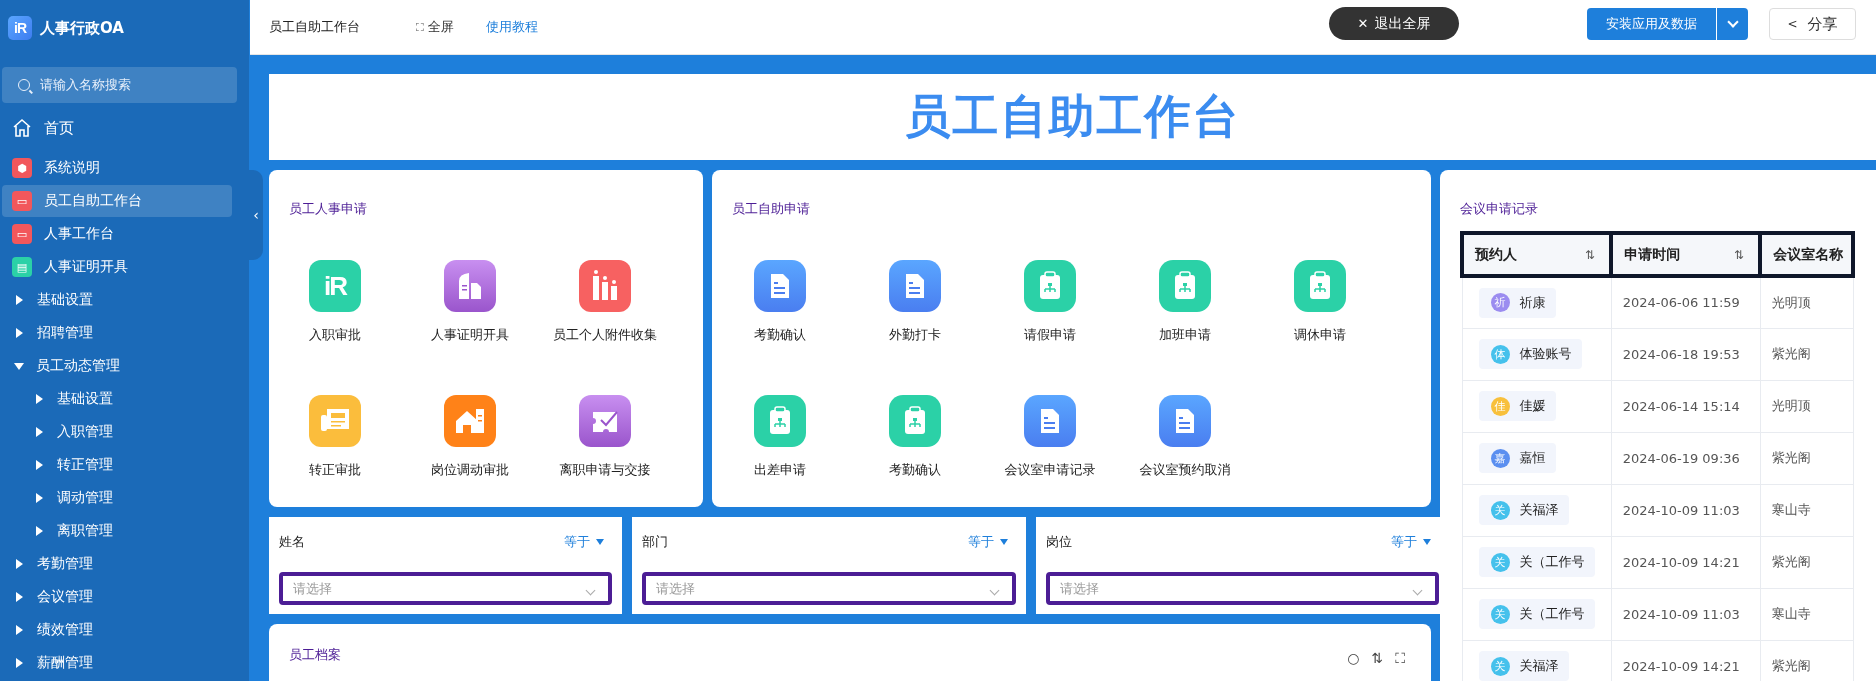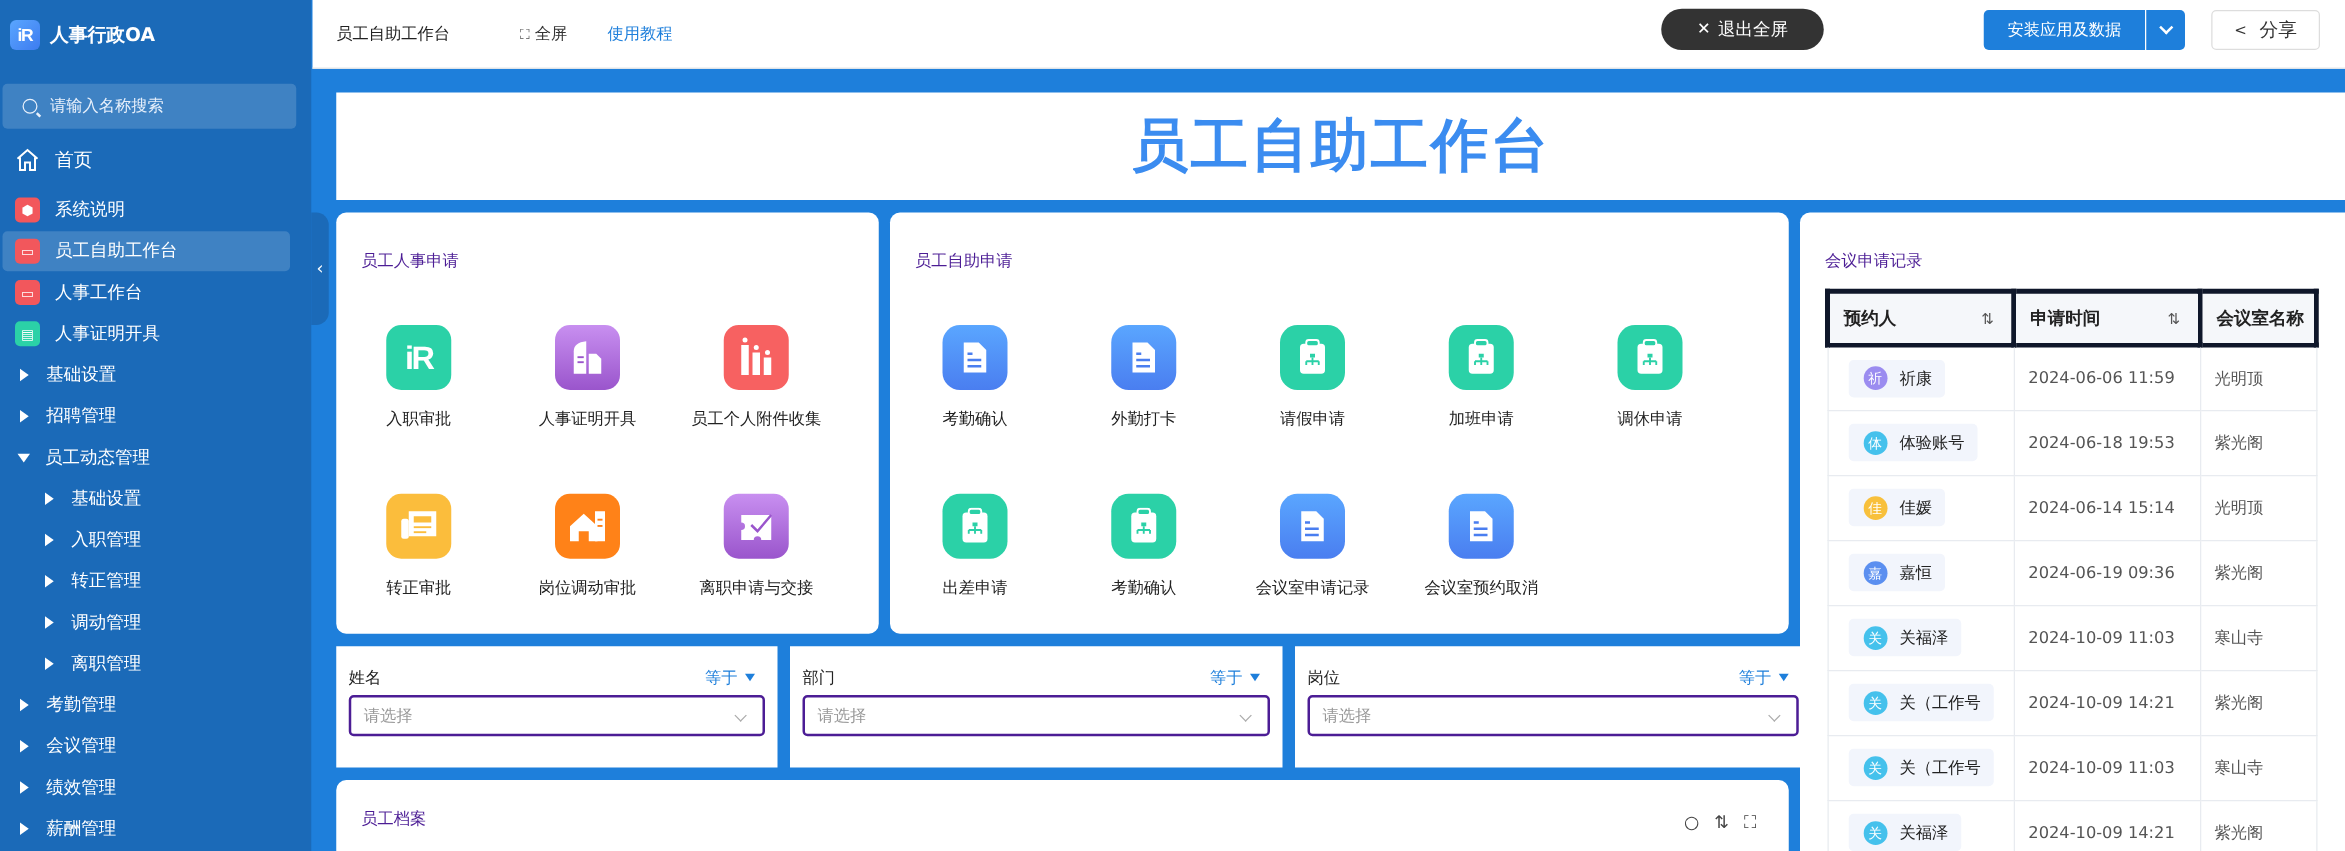--- a/index.html
+++ b/index.html
@@ -49,21 +49,21 @@
 
   .tile { position: absolute; width: 120px; display:flex; flex-direction: column; align-items: center; }
   .tile-ico { width: 52px; height: 52px; border-radius: 12px; display:flex; align-items:center; justify-content:center; }
   .tile-ico.tall { width: 52px; height: 52px; border-radius: 14px; }
   .tile-label { margin-top: 14px; font-size: 13px; color: #222; white-space: nowrap; }
 
   .filter { position: absolute; top: 517px; height: 97px; background: #fff; }
   .f-label { position: absolute; left: 10px; top: 16px; font-size: 13px; color: #222; }
   .f-op { position: absolute; right: 18px; top: 16px; font-size: 13px; color: #1e7fdb; display:flex; align-items:center; }
   .f-op .dn { width:0; height:0; border-left:4px solid transparent; border-right:4px solid transparent; border-top:6px solid #1e7fdb; margin-left:6px; }
-  .f-select { position: absolute; left: 10px; right: 10px; top: 39px; height: 33px; border: 2px solid #4c1d95; border-radius: 4px; font-size: 13px; color: #999; display:flex; align-items:center; padding-left: 10px; }
+  .f-select { position: absolute; left: 10px; right: 10px; top: 55px; height: 33px; border: 4px solid #4c1d95; border-radius: 4px; font-size: 13px; color: #999; display:flex; align-items:center; padding-left: 10px; }
   .f-select .schev { position: absolute; right: 14px; top: 11px; width: 7px; height: 7px; border-right: 1px solid #aaa; border-bottom: 1px solid #aaa; transform: rotate(45deg); }
 
   .archive { left: 269px; top: 624px; width: 1162px; height: 57px; border-radius: 8px 8px 0 0; }
   .arch-tools { position: absolute; right: 26px; top: 26px; display:flex; gap: 12px; font-size: 14px; color: #444; }
 
   
   .mt { position: absolute; left: 20px; top: 61px; width: 395px; border-collapse: collapse; font-size: 13px; }
   .mt th { height: 43px; background: #f5f7fa; border: 4px solid #0f172a; text-align: left; padding-left: 11px; font-weight: bold; font-size: 14px; color:#222; position: relative; }
   .mt td { height: 52px; border: 1px solid #e8ebf0; padding-left: 11px; color: #555; white-space: nowrap; overflow: hidden; }
   .sort-ico { position: absolute; right: 14px; top: 13px; font-size: 12px; color:#555; font-weight: normal; }

